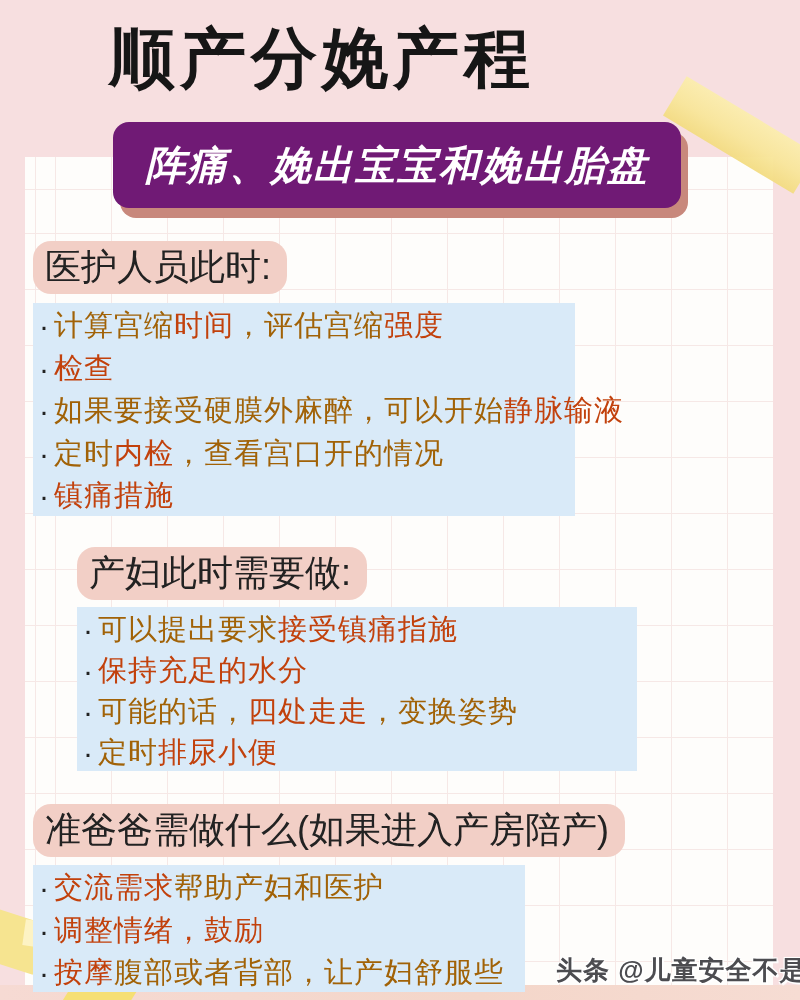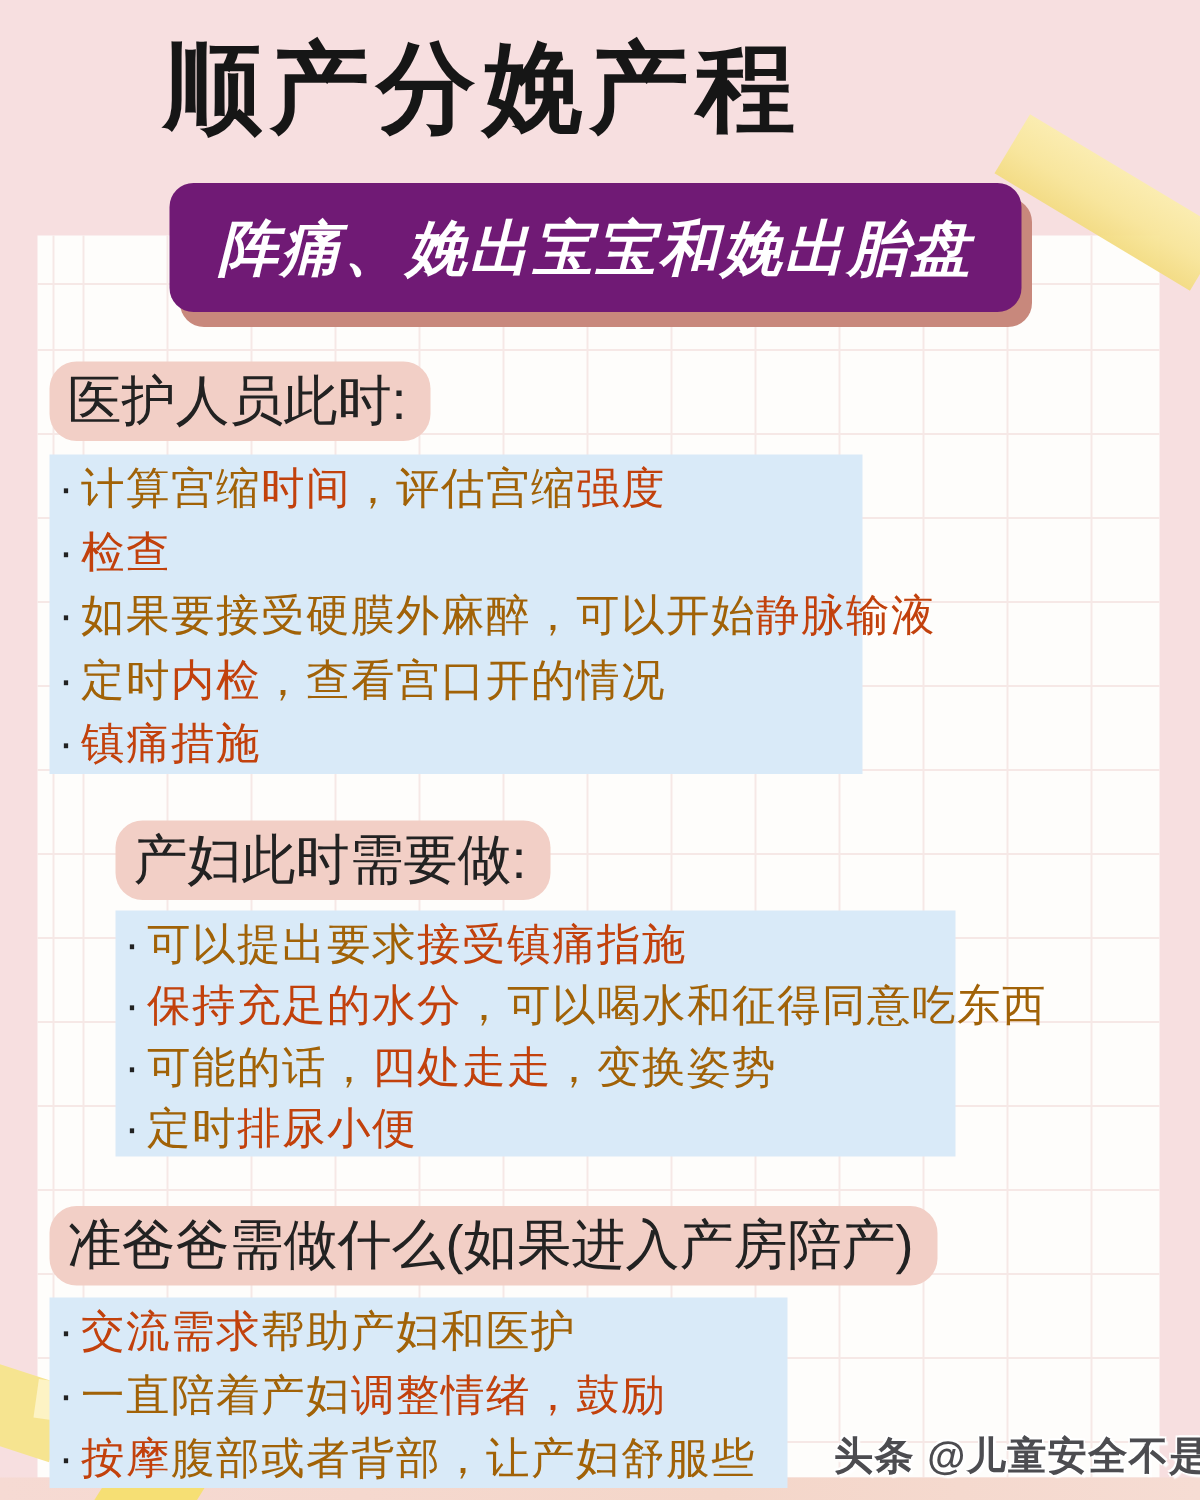--- a/index.html
+++ b/index.html
@@ -140,21 +140,20 @@
     <div class="pill">产妇此时需要做:</div>
     <div class="items">
         <div class="line">
           <span class="bullet">·</span>
           <span class="seg">可以提出要求</span>
           <span class="seg red">接受镇痛指施</span>
         </div>
         <div class="line">
           <span class="bullet">·</span>
           <span class="seg red">保持充足的水分</span>
-          <span class="seg">，可以喝水和征得同意吃东西</span>
         </div>
         <div class="line">
           <span class="bullet">·</span>
           <span class="seg">可能的话，</span>
           <span class="seg red">四处走走</span>
           <span class="seg">，变换姿势</span>
         </div>
         <div class="line">
           <span class="bullet">·</span>
           <span class="seg">定时</span>
@@ -166,21 +165,20 @@
   <div class="section sec-2" style="left:33px;top:804px;border-radius:14px;">
     <div class="pill">准爸爸需做什么(如果进入产房陪产)</div>
     <div class="items">
         <div class="line">
           <span class="bullet">·</span>
           <span class="seg red">交流需求</span>
           <span class="seg">帮助产妇和医护</span>
         </div>
         <div class="line">
           <span class="bullet">·</span>
-          <span class="seg">一直陪着产妇</span>
           <span class="seg red">调整情绪，鼓励</span>
         </div>
         <div class="line">
           <span class="bullet">·</span>
           <span class="seg red">按摩</span>
           <span class="seg">腹部或者背部，让产妇舒服些</span>
         </div>
       </div>
   </div>
 

